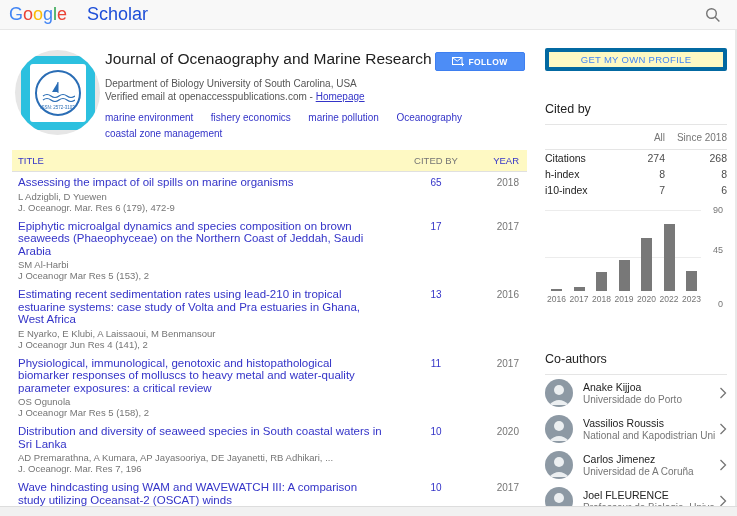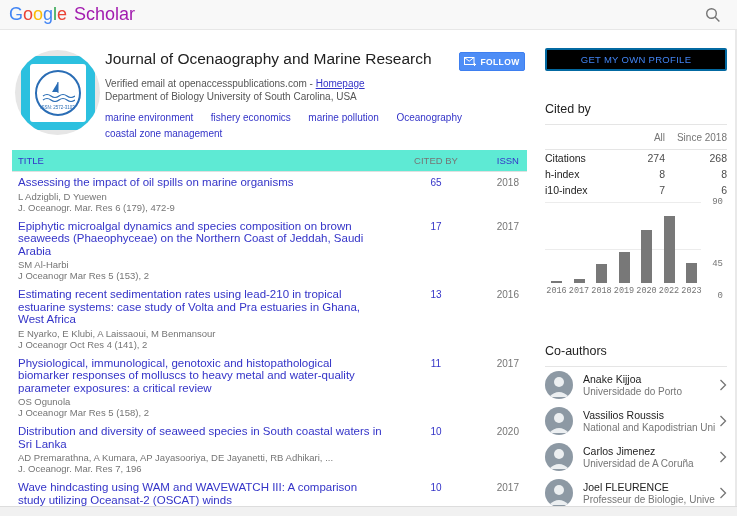--- a/index.html
+++ b/index.html
@@ -7,21 +7,21 @@
   body {
     font-family:"Liberation Sans", sans-serif;
     background:#ffffff; position:relative; overflow:hidden; color:#222;
   }
   
   .topbar { position:absolute; top:0; left:0; right:0; height:30px;
     background:#f8f8f8; border-bottom:1px solid #e7e7e7; z-index:5; }
   .logo { position:absolute; left:9px; top:4px; font-size:18px; cursor:pointer; }
   .logo .l-blue { color:#4285f4; } .logo .l-red { color:#ea4335; }
   .logo .l-yellow { color:#fbbc05; } .logo .l-green { color:#34a853; }
-  .logo .scholar { color:#a21caf; margin-left:7px; font-weight:400; }
+  .logo .scholar { color:#1d4ed8; margin-left:20px; font-weight:400; }
   .search-ic { position:absolute; right:16px; top:7px; width:16px; height:16px; cursor:pointer; }
   .edge-strip { position:absolute; top:0; right:0; bottom:0; width:2px; background:#e9e9e9; }
 
   
   .profile { position:absolute; left:12px; top:48px; width:515px; height:95px; }
   .avatar { position:absolute; left:3px; top:2px; width:85px; height:85px; border-radius:50%;
     background:#e6e6e6; display:flex; align-items:center; justify-content:center; overflow:hidden; }
   .av-sq { width:74px; height:74px; border-radius:10px; background:#2cc0df;
     display:flex; align-items:center; justify-content:center; }
   .av-white { width:56px; height:58px; background:#fff; border-radius:3px;
@@ -29,62 +29,62 @@
   .av-seal { width:46px; height:46px; border-radius:50%; border:2px solid #2a6db5;
     position:relative; display:flex; align-items:center; justify-content:center; }
   .av-issn { position:absolute; bottom:4px; width:100%; text-align:center;
     font-size:4.5px; color:#2a6db5; letter-spacing:0; }
   .pinfo { margin-left:93px; width:360px; }
   .pname { font-size:15.5px; color:#212121; margin:2px 0 9px; font-weight:400; }
   .pline { font-size:10px; color:#555; line-height:13px; }
   .pline a { color:#3434c8; text-decoration:underline; cursor:pointer; }
   .tags { margin-top:6px; width:430px; line-height:14px; }
   .tag { display:inline-block; font-size:10px; color:#3434c8; margin-right:13px; cursor:pointer; }
-  .follow-btn { position:absolute; right:2px; top:4px; width:66px; height:19px;
+  .follow-btn { position:absolute; right:2px; top:4px; width:90px; height:19px;
     background:#4d8df6; border:1px solid #3e7ff0; border-radius:2px; color:#fff;
     font-size:8.5px; font-weight:bold; letter-spacing:.4px;
     display:flex; align-items:center; justify-content:center; gap:4px; cursor:pointer; }
 
   
   .table { position:absolute; left:12px; top:150px; width:515px; }
-  .thead { display:flex; align-items:center; height:22px; background:#5eead4;
+  .thead { display:flex; align-items:center; height:22px; background:#fef9c3;
     border-bottom:1px solid #e0e0e0; font-size:9.5px; }
   .th-title { flex:1; padding-left:6px; color:#3434c8; cursor:pointer; }
   .th-cited { width:70px; text-align:center; color:#757575; }
   .th-year  { width:56px; text-align:right; padding-right:8px; color:#3434c8; cursor:pointer; }
   .row { display:flex; padding:4px 0 3px; }
   .cell-title { flex:1; padding-left:6px; padding-right:16px; }
   .atitle { display:block; font-size:11.5px; line-height:12.5px; color:#3434c8;
     text-decoration:none; cursor:pointer; margin-bottom:2px; }
   .meta { font-size:9.5px; line-height:11px; color:#757575; }
   .cell-cited { width:70px; text-align:center; font-size:10px; padding-top:1px; }
   .cell-cited a { color:#3434c8; text-decoration:none; cursor:pointer; }
   .cell-year { width:56px; text-align:right; padding-right:8px; font-size:10px;
     color:#757575; padding-top:1px; }
 
   
   .sidebar { position:absolute; left:545px; top:48px; width:182px; }
-  .gmop { height:23px; border:2px solid #0369a1; border-radius:2px; color:#4285f4;
+  .gmop { height:23px; border:4px solid #0369a1; border-radius:2px; color:#4285f4;
     font-size:9.5px; letter-spacing:.3px; display:flex; align-items:center;
-    justify-content:center; cursor:pointer; background:#000000; }
+    justify-content:center; cursor:pointer; background:#fef9c3; }
   .sec-title { font-size:12.5px; color:#222; padding-bottom:8px;
     border-bottom:1px solid #e5e5e5; }
   .cited-title { margin-top:31px; }
   .stats-head { display:flex; font-size:10px; color:#757575; padding:7px 0 6px;
     border-bottom:1px solid #e5e5e5;justify-content:center; }
   .stats-head .sp { flex:1; }
   .c-all { width:62px; text-align:right; }
   .c-since { width:62px; text-align:right; }
   .stat-row { display:flex; font-size:10.5px; line-height:16px; }
   .stat-row:first-of-type { margin-top:4px; }
   .stat-label { flex:1; color:#222; }
   .stat-val { width:62px; text-align:right; color:#4d4d4d; cursor:pointer; }
 
   
-  .chart { position:relative; margin-top:4px; height:110px;font-family:Liberation Mono, monospace; }
+  .chart { position:relative; margin-top:12px; height:110px; }
   .grid { position:absolute; left:0; width:156px; height:1px; background:#ececec; }
   .plot { position:absolute; left:2px; top:0; width:154px; height:94px;
     display:flex; align-items:flex-end; justify-content:space-between; }
   .bar-group { width:19px; display:flex; flex-direction:column; align-items:center; }
   .bar { width:11px; background:#787878; cursor:pointer; }
   .bar-label { margin-top:3px; font-size:8.5px; color:#757575; white-space:nowrap; }
   .ytick { position:absolute; right:4px; width:22px; text-align:right;
     font-size:9px; color:#757575; }
 
   
@@ -126,22 +126,22 @@
             <path d="M2 16 Q6 13 10 16 T18 16 T26 16 T34 16" fill="none" stroke="#2a6db5" stroke-width="1.2"></path>
             <path d="M2 20 Q6 17 10 20 T18 20 T26 20 T34 20" fill="none" stroke="#2a6db5" stroke-width="1.2"></path>
           </svg>
           <div class="av-issn">ISSN: 2572-3103</div>
         </div>
       </div>
     </div>
   </div>
   <div class="pinfo">
     <div class="pname">Journal of Ocenaography and Marine Research</div>
+    <div class="pline">Department of Biology University of South Carolina, USA</div>
     <div class="pline"><span>Verified email at openaccesspublications.com - </span><a>Homepage</a></div>
-    <div class="pline">Department of Biology University of South Carolina, USA</div>
     <div class="tags">
       <span class="tag">marine environment</span>
       <span class="tag">fishery economics</span>
       <span class="tag">marine pollution</span>
       <span class="tag">Oceanography</span>
       <span class="tag">coastal zone management</span>
     </div>
   </div>
   <div class="follow-btn">
     <svg width="12" height="9" viewBox="0 0 12 9">
@@ -151,21 +151,21 @@
       <line x1="10.5" y1="6" x2="10.5" y2="9" stroke="#fff" stroke-width="1"></line>
     </svg>
     <span>FOLLOW</span>
   </div>
 </div>
 
 <div class="table">
   <div class="thead">
     <div class="th-title">TITLE</div>
     <div class="th-cited">CITED BY</div>
-    <div class="th-year">ISSN</div>
+    <div class="th-year">YEAR</div>
   </div>
 
   <div class="row">
     <div class="cell-title">
       <a class="atitle">Assessing the impact of oil spills on marine organisms</a>
       <div class="meta">L Adzigbli, D Yuewen</div>
       <div class="meta">J. Oceanogr. Mar. Res 6 (179), 472-9</div>
     </div>
     <div class="cell-cited"><a>65</a></div>
     <div class="cell-year">2018</div>
@@ -178,21 +178,21 @@
       <div class="meta">J Oceanogr Mar Res 5 (153), 2</div>
     </div>
     <div class="cell-cited"><a>17</a></div>
     <div class="cell-year">2017</div>
   </div>
 
   <div class="row">
     <div class="cell-title">
       <a class="atitle">Estimating recent sedimentation rates using lead-210 in tropical estuarine systems: case study of Volta and Pra estuaries in Ghana, West Africa</a>
       <div class="meta">E Nyarko, E Klubi, A Laissaoui, M Benmansour</div>
-      <div class="meta">J Oceanogr Oct Res 4 (141), 2</div>
+      <div class="meta">J Oceanogr Jun Res 4 (141), 2</div>
     </div>
     <div class="cell-cited"><a>13</a></div>
     <div class="cell-year">2016</div>
   </div>
 
   <div class="row">
     <div class="cell-title">
       <a class="atitle">Physiological, immunological, genotoxic and histopathological biomarker responses of molluscs to heavy metal and water-quality parameter exposures: a critical review</a>
       <div class="meta">OS Ogunola</div>
       <div class="meta">J Oceanogr Mar Res 5 (158), 2</div>
@@ -247,21 +247,21 @@
   <div class="stat-row">
     <div class="stat-label">i10-index</div>
     <div class="stat-val">7</div>
     <div class="stat-val">6</div>
   </div>
 
   <div class="chart">
     <div class="grid" style="top:0"></div>
     <div class="grid" style="top:47px"></div>
     <div class="ytick" style="top:-5px">90</div>
-    <div class="ytick" style="top:57px">45</div>
+    <div class="ytick" style="top:35px">45</div>
     <div class="ytick" style="top:89px">0</div>
     <div class="plot">
         <div class="bar-group">
           <div class="bar" style="height: 2px; background: rgb(120, 120, 120);"></div>
           <div class="bar-label">2016</div>
         </div>
         <div class="bar-group">
           <div class="bar" style="height: 4px; background: rgb(120, 120, 120);"></div>
           <div class="bar-label">2017</div>
         </div>

